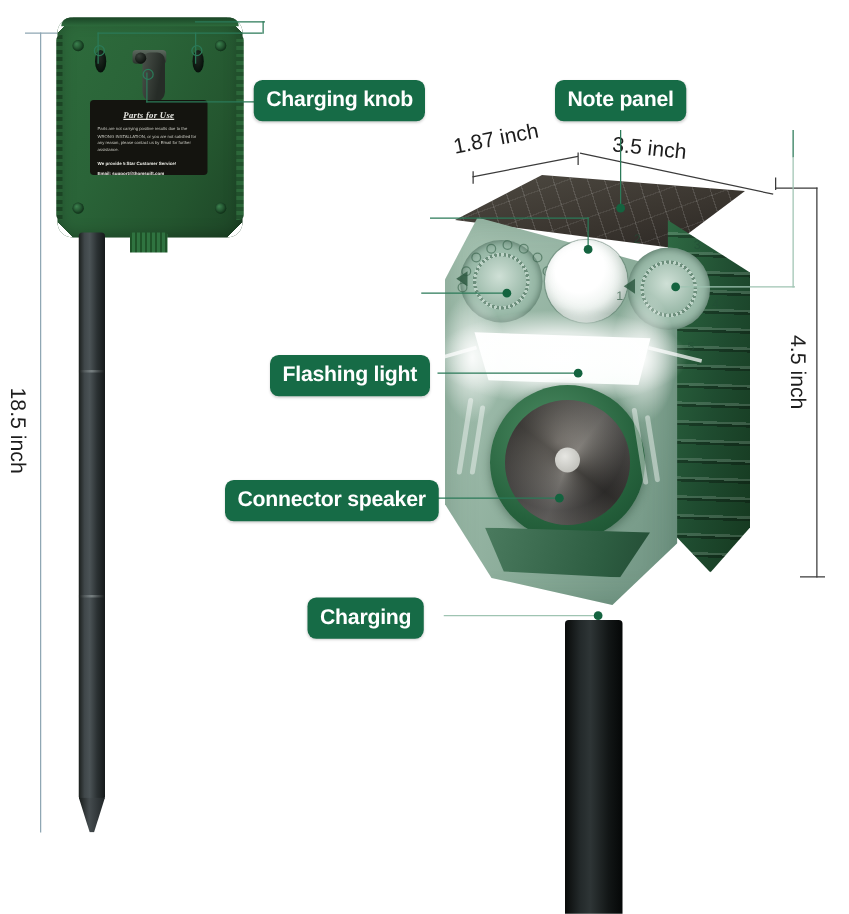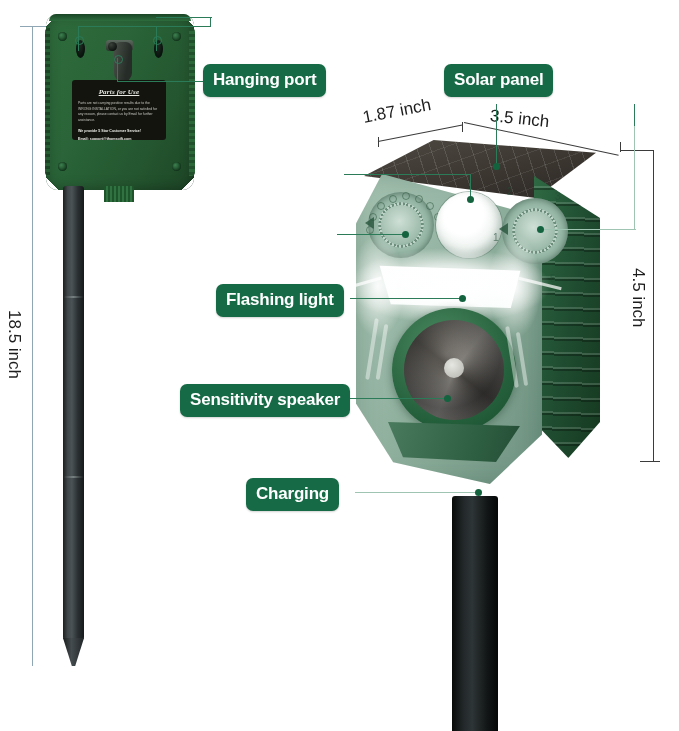--- a/index.html
+++ b/index.html
@@ -289,21 +289,21 @@
   <div class="lead v" style="left:156px;top:26px;height:14px;"></div>
   <div class="lead h" style="left:156px;top:17px;width:56px;"></div>
   <div class="lead v" style="left:210px;top:17px;height:10px;"></div>
   <div class="dot" style="left:75px;top:36px;background:none;border:1.6px solid #2b7a58;border-radius:50%;"></div>
   <div class="dot" style="left:153px;top:36px;background:none;border:1.6px solid #2b7a58;border-radius:50%;"></div>
 
   <div class="lead v" style="left:117px;top:58px;height:24px;"></div>
   <div class="lead h" style="left:117px;top:81px;width:92px;"></div>
   <div class="dot" style="left:114px;top:55px;background:none;border:1.6px solid #2b7a58;border-radius:50%;"></div>
 
-  <div class="badge" style="left:203px;top:64px;">Hanging port</div>
+  <div class="badge" style="left:203px;top:64px;">Charging knob</div>
 
   <div id="rightDev">
 
     <div class="rtoprim"></div>
     <div class="rtop"></div>
     <div class="rtopgrid"></div>
 
     <div class="rside"></div>
     <div class="rsidefins"></div>
 
@@ -369,39 +369,39 @@
   <div class="dimtick" style="left:620px;top:142px;"></div>
   <div class="dimtxt" style="left:490px;top:106px;transform:rotate(6deg);transform-origin:left center;">3.5 inch</div>
 
   <div class="dim h" style="left:620px;top:150px;width:34px;"></div>
   <div class="dim v" style="left:653px;top:150px;height:312px;"></div>
   <div class="dim h" style="left:640px;top:461px;width:20px;"></div>
   <div class="dimtxt rot90" style="left:648px;top:268px;">4.5 inch</div>
 
   <div class="lead v" style="left:496px;top:104px;height:62px;"></div>
   <div class="dot" style="left:493px;top:163px;"></div>
-  <div class="badge" style="left:444px;top:64px;">Solar panel</div>
+  <div class="badge" style="left:444px;top:64px;">Note panel</div>
 
   <div class="lead v" style="left:634px;top:104px;height:22px;"></div>
   <div class="lead v" style="left:634px;top:126px;height:104px;background:#9fc4b2;"></div>
   <div class="lead h" style="left:540px;top:229px;width:96px;background:#9fc4b2;"></div>
   <div class="dot" style="left:537px;top:226px;"></div>
 
   <div class="lead h" style="left:344px;top:174px;width:127px;"></div>
   <div class="lead v" style="left:470px;top:174px;height:26px;"></div>
   <div class="dot" style="left:467px;top:196px;"></div>
 
   <div class="lead h" style="left:337px;top:234px;width:69px;"></div>
   <div class="dot" style="left:402px;top:231px;"></div>
 
   <div class="lead h" style="left:350px;top:298px;width:112px;"></div>
   <div class="dot" style="left:459px;top:295px;"></div>
   <div class="badge" style="left:216px;top:284px;">Flashing light</div>
 
   <div class="lead h" style="left:344px;top:398px;width:103px;"></div>
   <div class="dot" style="left:444px;top:395px;"></div>
-  <div class="badge" style="left:180px;top:384px;">Sensitivity speaker</div>
+  <div class="badge" style="left:180px;top:384px;">Connector speaker</div>
 
   <div class="lead h" style="left:355px;top:492px;width:123px;background:#9fc4b2;"></div>
   <div class="dot" style="left:475px;top:489px;"></div>
   <div class="badge" style="left:246px;top:478px;">Charging</div>
 
 </div>
 
 </body></html>

